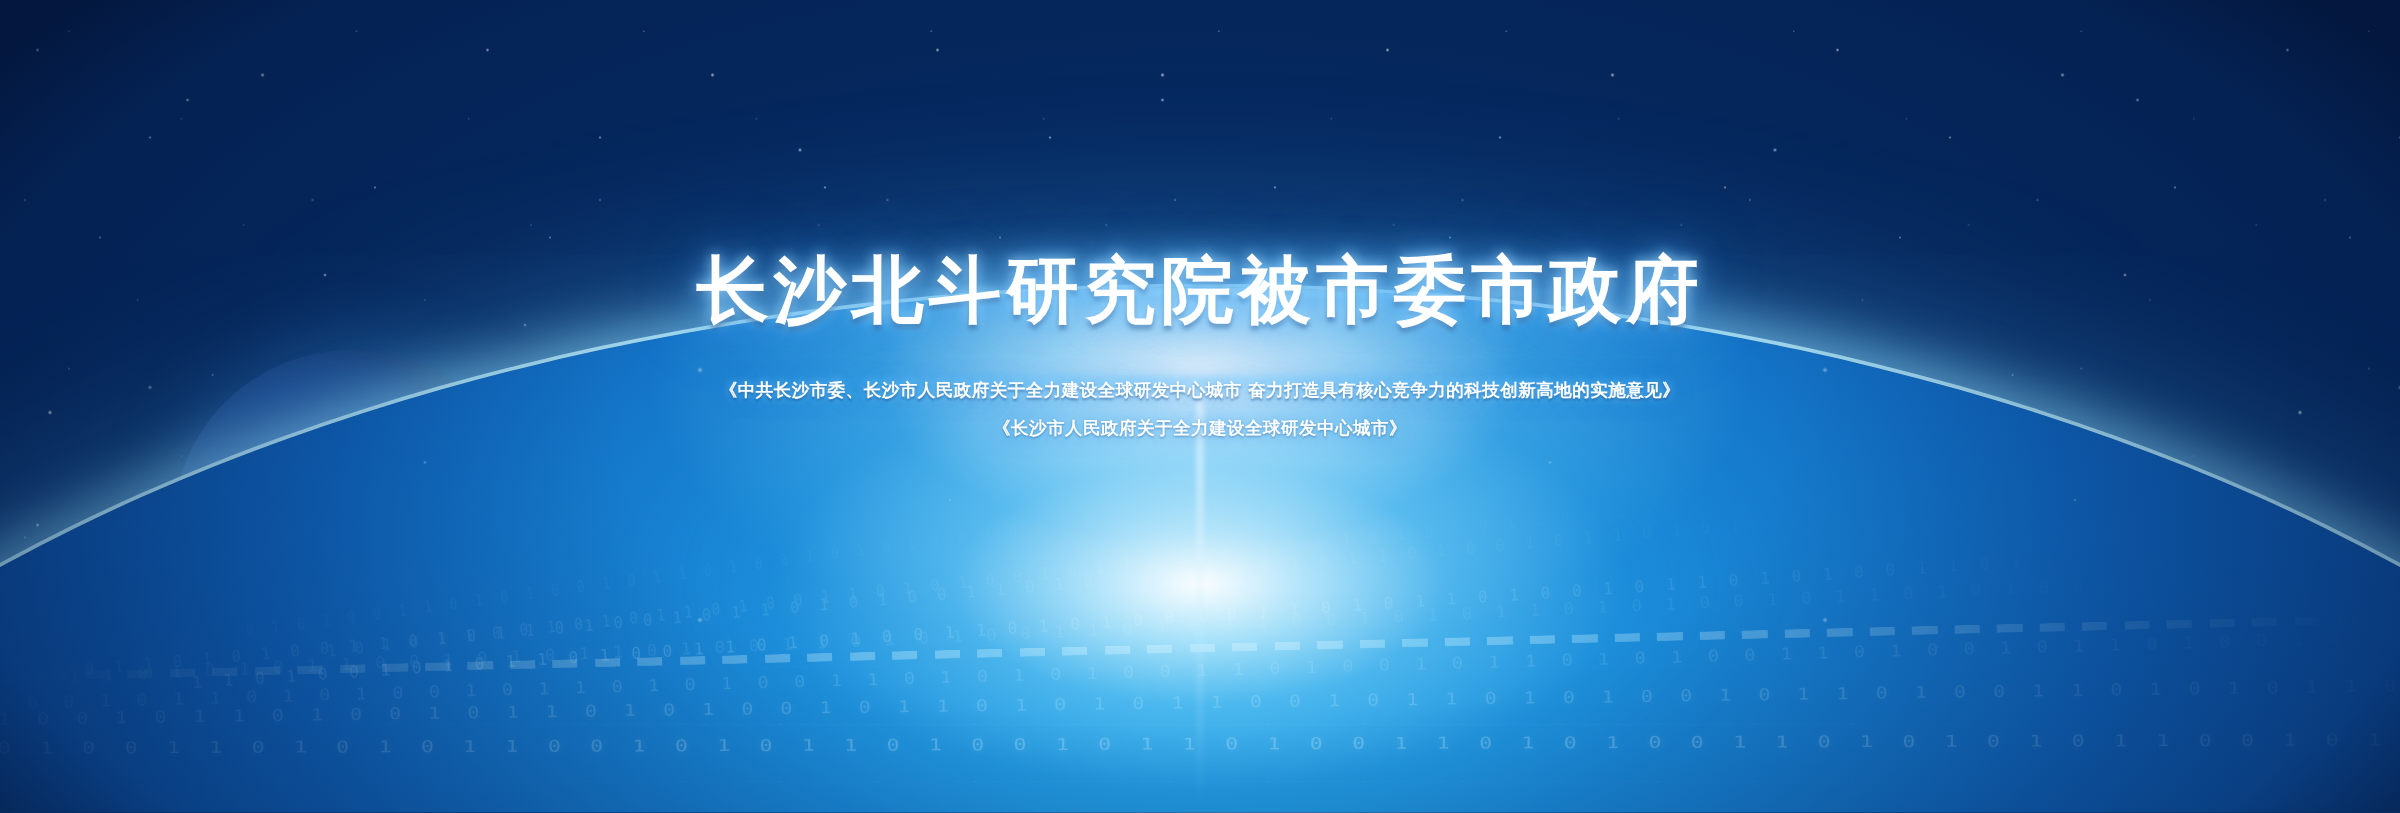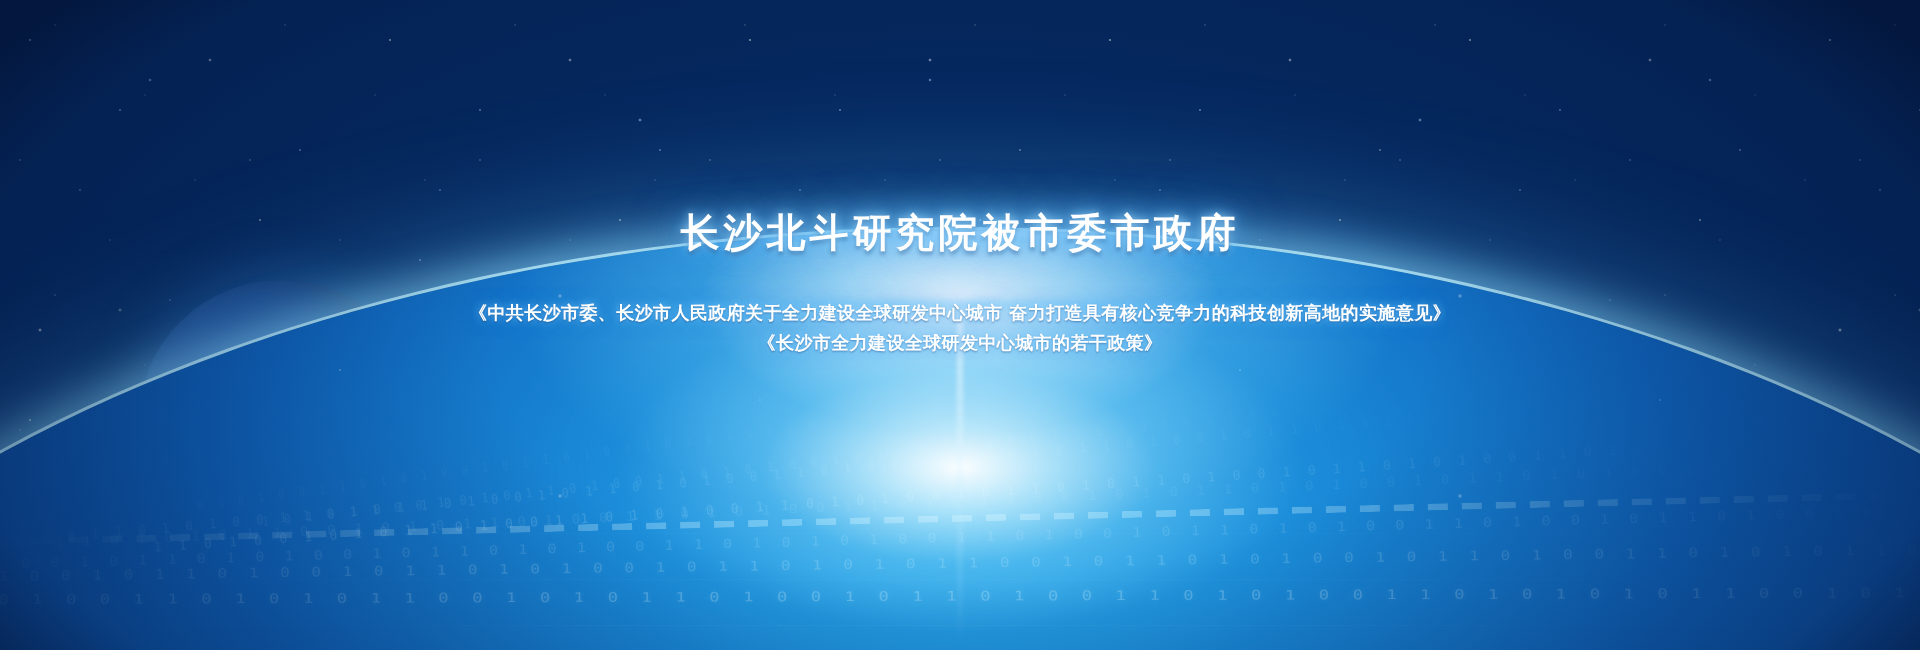--- a/index.html
+++ b/index.html
@@ -201,36 +201,36 @@
 
   
   .content{
     position:absolute; left:0; right:0; top:0; bottom:0;
     display:flex; flex-direction:column; align-items:center;
     padding-top:196px;
   }
   .title-line{
     font-family:"DejaVu Sans","Liberation Sans",sans-serif;
     font-weight:700;
-    font-size:39px;
+    font-size:58px;
     line-height:73px;
     letter-spacing:4px;
     color:#ffffff;
     text-shadow:
       0 0 10px rgba(150,215,255,.95),
       0 0 26px rgba(90,180,255,.8),
       0 0 52px rgba(40,140,235,.6),
       0 3px 4px rgba(4,30,80,.55);
     white-space:nowrap;
   }
   .sub-wrap{ margin-top:29px; text-align:center; }
   .sub-line{
     font-family:"DejaVu Sans","Liberation Sans",sans-serif;
     font-weight:700;
-    font-size:18px;
+    font-size:14px;
     line-height:30px;
     letter-spacing:.4px;
     color:#ffffff;
     text-shadow:0 0 8px rgba(120,200,255,.85), 0 0 18px rgba(50,150,240,.55), 0 1px 2px rgba(4,30,80,.5);
     white-space:nowrap;
   }
 
   
   .title-glow{
     position:absolute; left:50%; top:228px; transform:translateX(-50%);
@@ -282,16 +282,16 @@
 
   <div class="vignette"></div>
 
   <div class="title-glow"></div>
   <div class="title-glow2"></div>
 
   <div class="content">
     <div class="title-line">长沙北斗研究院被市委市政府</div>
     <div class="sub-wrap">
       <div class="sub-line">《中共长沙市委、长沙市人民政府关于全力建设全球研发中心城市 奋力打造具有核心竞争力的科技创新高地的实施意见》</div>
-      <div class="sub-line">《长沙市全力建设全球研发中心城市的若干政策》</div>
+      <div class="sub-line">《长沙市人民政府关于全力建设全球研发中心城市》</div>
     </div>
   </div>
 </div>
 
 </body></html>

